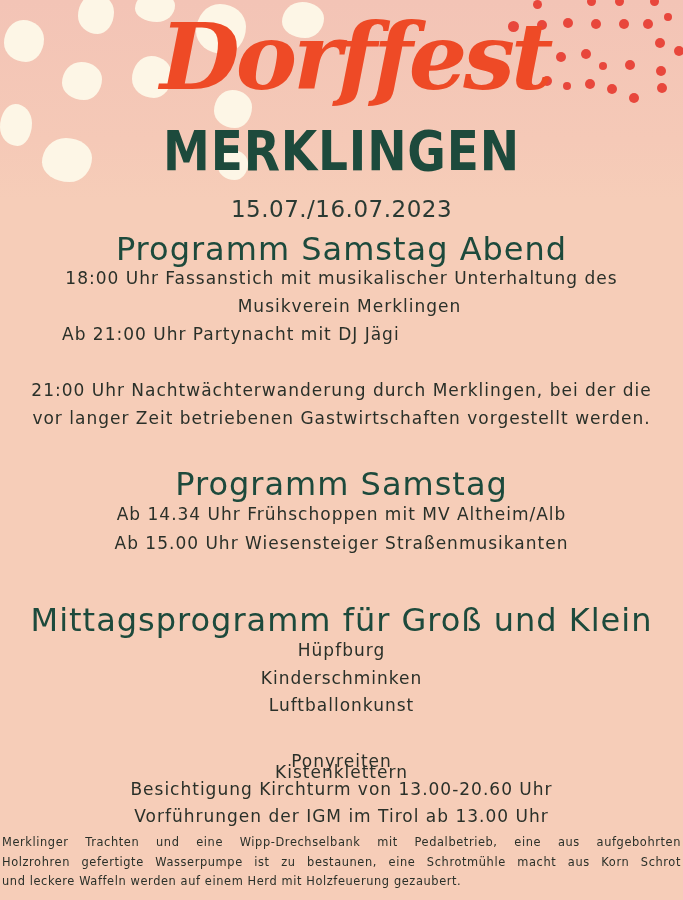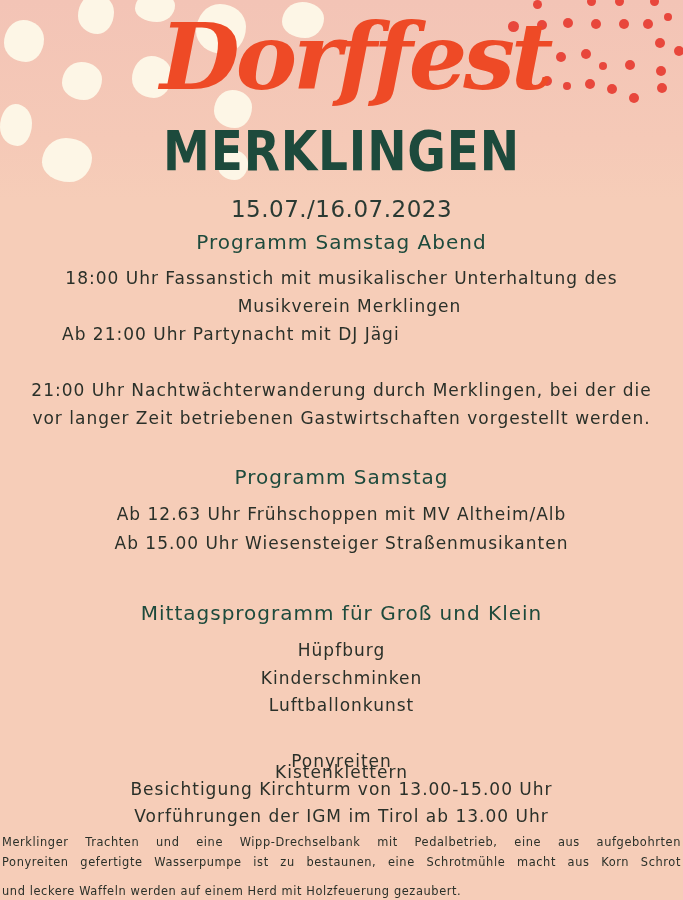--- a/index.html
+++ b/index.html
@@ -24,21 +24,21 @@
     .title-main {
       position: absolute; left: 0; top: 118px; width: 683px; text-align: center;
       font-family: "DejaVu Sans", sans-serif; font-weight: bold;
       font-size: 56px; color: #1d4a3c; letter-spacing: 1px; line-height: 66px;
       transform: scaleX(0.84);
     }
     .line {
       position: absolute; left: 0; width: 683px; text-align: center; white-space: nowrap;
     }
     .date { top: 196px; font-size: 23px; color: #2a3a33; letter-spacing: 0.5px; }
-    .h2 { font-size: 20px; color: #1d4a3c; letter-spacing: 1px; text-align: center; }
+    .h2 { font-size: 32px; color: #1d4a3c; letter-spacing: 1px; text-align: center; }
     .body { font-size: 17px; color: #2a3029; letter-spacing: 1px; }
     .small {
       position: absolute; left: 2px; width: 679px; font-size: 11.4px; color: #2a3029;
       letter-spacing: 0.6px; text-align: justify; text-align-last: justify; white-space: nowrap;
     }
     .small.last { text-align-last: left; }
   </style>
 </head>
 <body>
 
@@ -95,32 +95,32 @@
   <div class="line h2" style="top:230px;">Programm Samstag Abend</div>
   <div class="line body" style="top:268px;">18:00 Uhr Fassanstich mit musikalischer Unterhaltung des</div>
   <div class="line body" style="top:296px;padding-left:8px;">Musikverein Merklingen</div>
   <div class="line body" style="top:324px;left:62px;text-align:left;width:auto;">Ab 21:00 Uhr Partynacht mit DJ Jägi</div>
   <div class="line body" style="top:380px;">21:00 Uhr Nachtwächterwanderung durch Merklingen, bei der die</div>
   <div class="line body" style="top:408px;">vor langer Zeit betriebenen Gastwirtschaften vorgestellt werden.</div>
 </div>
 
 <div>
   <div class="line h2" style="top:465px;">Programm Samstag</div>
-  <div class="line body" style="top:504px;">Ab 12.63 Uhr Frühschoppen mit MV Altheim/Alb</div>
+  <div class="line body" style="top:504px;">Ab 14.34 Uhr Frühschoppen mit MV Altheim/Alb</div>
   <div class="line body" style="top:533px;">Ab 15.00 Uhr Wiesensteiger Straßenmusikanten</div>
 </div>
 
 <div>
   <div class="line h2" style="top:601px;">Mittagsprogramm für Groß und Klein</div>
   <div class="line body" style="top:640px;">Hüpfburg</div>
   <div class="line body" style="top:668px;">Kinderschminken</div>
   <div class="line body" style="top:695px;">Luftballonkunst</div>
   <div class="line body" style="top:762px;">Kistenklettern</div>
   <div class="line body" style="top:751px;">Ponyreiten</div>
-  <div class="line body" style="top:779px;">Besichtigung Kirchturm von 13.00-15.00 Uhr</div>
+  <div class="line body" style="top:779px;">Besichtigung Kirchturm von 13.00-20.60 Uhr</div>
   <div class="line body" style="top:806px;">Vorführungen der IGM im Tirol ab 13.00 Uhr</div>
 </div>
 
 <div>
   <div class="small" style="top:835px;">Merklinger Trachten und eine Wipp-Drechselbank mit Pedalbetrieb, eine aus aufgebohrten</div>
-  <div class="small" style="top:855px;">Ponyreiten gefertigte Wasserpumpe ist zu bestaunen, eine Schrotmühle macht aus Korn Schrot</div>
-  <div class="small last" style="top:874px;margin-top:10px;">und leckere Waffeln werden auf einem Herd mit Holzfeuerung gezaubert.</div>
+  <div class="small" style="top:855px;">Holzrohren gefertigte Wasserpumpe ist zu bestaunen, eine Schrotmühle macht aus Korn Schrot</div>
+  <div class="small last" style="top:874px;">und leckere Waffeln werden auf einem Herd mit Holzfeuerung gezaubert.</div>
 </div>
 
 </body></html>

